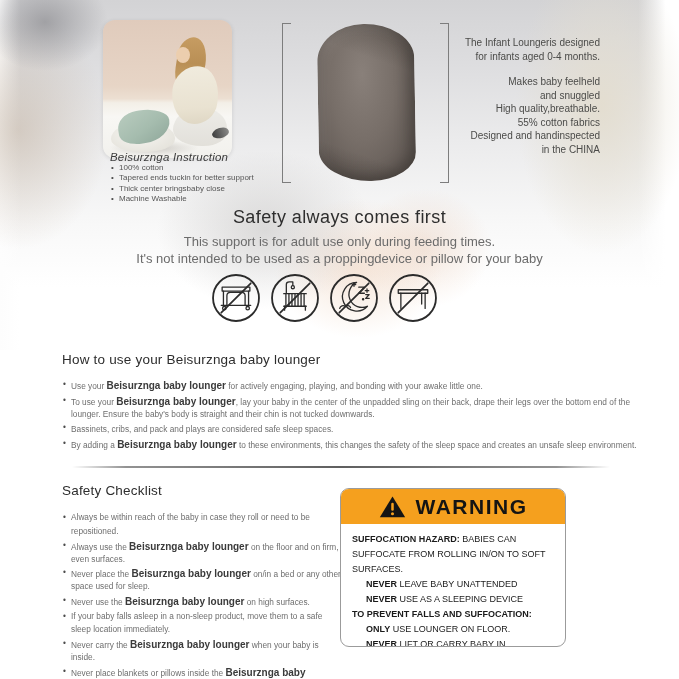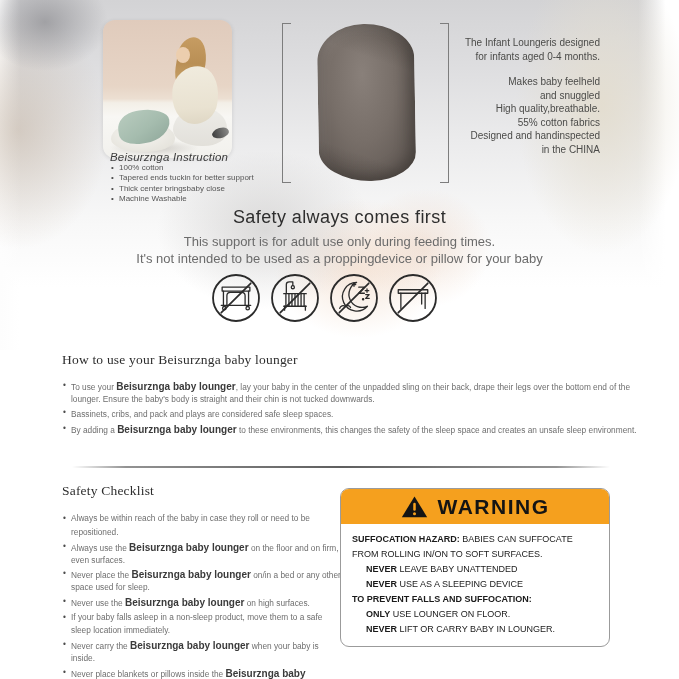--- a/index.html
+++ b/index.html
@@ -70,34 +70,34 @@
   
   .si-title { position:absolute; left:0; right:0; top:207px; text-align:center;
     font-size:18px; color:#2e2e2e; letter-spacing:.4px; }
   .si-p { position:absolute; left:0; right:0; top:234px; text-align:center;
     font-size:13px; line-height:1.28; color:#6b6b6b; }
   .icons-row { position:absolute; left:210px; top:272px; display:flex; gap:7px; }
   .icon-wrap { width:52px; height:52px; }
   .icon-wrap svg { width:52px; height:52px; display:block; }
   
   .howto { position:absolute; left:62px; top:352px; width:580px; }
-  .section-title { font-size:13.5px; color:#2d2d2d; letter-spacing:.2px;font-family:Liberation Serif, serif; }
+  .section-title { font-size:13.5px; color:#2d2d2d; letter-spacing:.2px; }
   .howto ul { list-style:none; margin-top:12px; }
   .howto li { position:relative; padding-left:9px; font-size:8.3px; line-height:1.38; color:#6e6e6e; margin-bottom:2px; }
   .howto li::before, .checklist li::before { content:"•"; position:absolute; left:1px; top:0; color:#4c4c4c; }
   .brand { font-size:10px; font-weight:700; color:#3a3a3a; }
   
   .divider { position:absolute; left:72px; top:466px; width:538px; height:1.5px;
     background:linear-gradient(90deg, rgba(120,120,120,0) 0%, rgba(110,110,110,.75) 10%, #5f5f5f 50%, rgba(110,110,110,.75) 90%, rgba(120,120,120,0) 100%); }
   
   .checklist { position:absolute; left:62px; top:483px; width:280px; }
   .checklist ul { list-style:none; margin-top:14px; }
   .checklist li { position:relative; padding-left:9px; font-size:8.3px; line-height:1.4; color:#6e6e6e; margin-bottom:2px; }
   
-  .warning-box { position:absolute; left:340px; top:488px; width:270px; height:159px;
+  .warning-box { position:absolute; left:340px; top:488px; width:226px; height:159px;
     background:#fff; border:1.5px solid #9b9b9b; border-radius:9px; overflow:hidden; }
   .warning-header { height:35px; background:#F5A01E; display:flex; align-items:center; justify-content:center; gap:10px; }
   .warning-header svg { width:27px; height:24px; display:block; }
   .warning-title { font-size:21px; font-weight:700; color:#141414; letter-spacing:1.5px; }
   .warning-body { padding:8px 11px 0 11px; font-size:9px; line-height:15px; color:#1a1a1a; }
   .w-line b { font-weight:700; }
   .w-ind { padding-left:14px; }
   svg .st { stroke:#2b2b2b; fill:none; stroke-width:1.5; stroke-linecap:round; stroke-linejoin:round; }
   svg .cir { stroke:#2b2b2b; fill:none; stroke-width:2.1; }
   svg .slash { stroke:#2b2b2b; fill:none; stroke-width:2; stroke-linecap:round; }
@@ -196,20 +196,21 @@
         <path class="st" d="M13 20.5 H47 V24.5 H13 Z"></path>
         <path class="st" d="M16 24.5 V42 M44 24.5 V42 M40 24.5 V37"></path>
         <path class="slash" d="M13 47 L47 13"></path>
       </svg>
     </span>
   </div>
 
   <div class="howto">
     <div class="section-title">How to use your Beisurznga baby lounger</div>
     <ul>
+      <li><span>Use your </span><span class="brand">Beisurznga baby lounger</span><span> for actively engaging, playing, and bonding with your awake little one.</span></li>
       <li><span>To use your </span><span class="brand">Beisurznga baby lounger</span><span>, lay your baby in the center of the unpadded sling on their back, drape their legs over the bottom end of the lounger. Ensure the baby's body is straight and their chin is not tucked downwards.</span></li>
       <li><span>Bassinets, cribs, and pack and plays are considered safe sleep spaces.</span><span class="brand"></span><span></span></li>
       <li><span>By adding a </span><span class="brand">Beisurznga baby lounger</span><span> to these environments, this changes the safety of the sleep space and creates an unsafe sleep environment.</span></li>
     </ul>
   </div>
 
   <div class="divider"></div>
 
   <div class="checklist">
     <div class="section-title">Safety Checklist</div>

